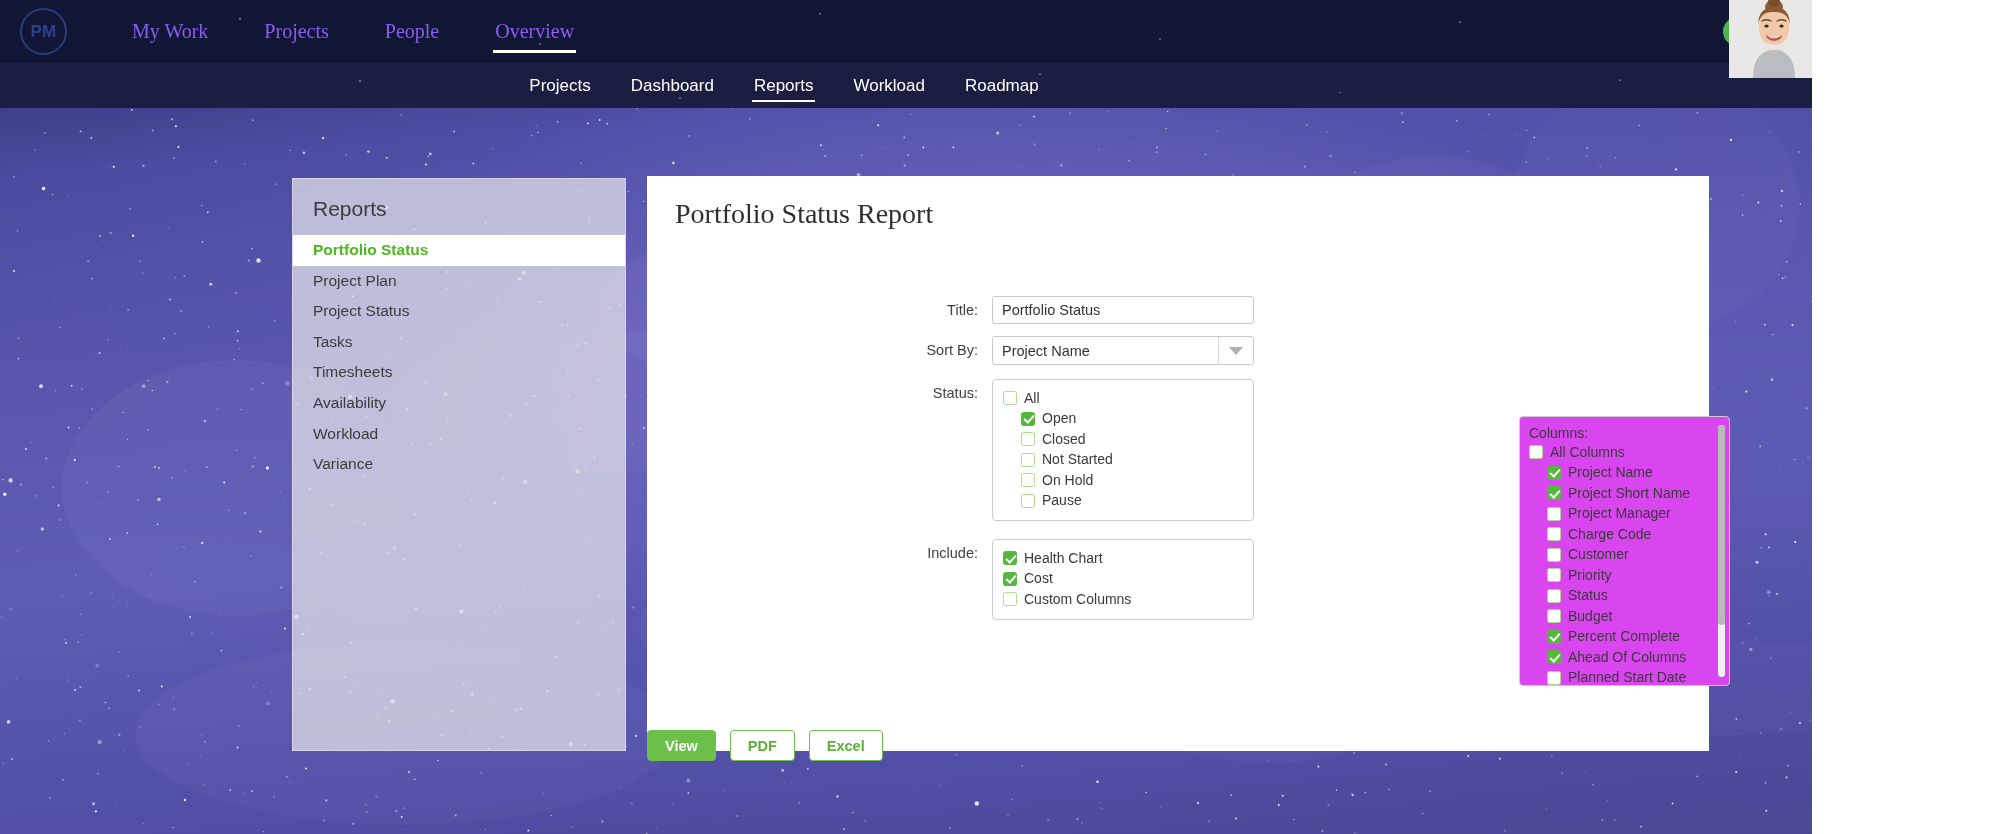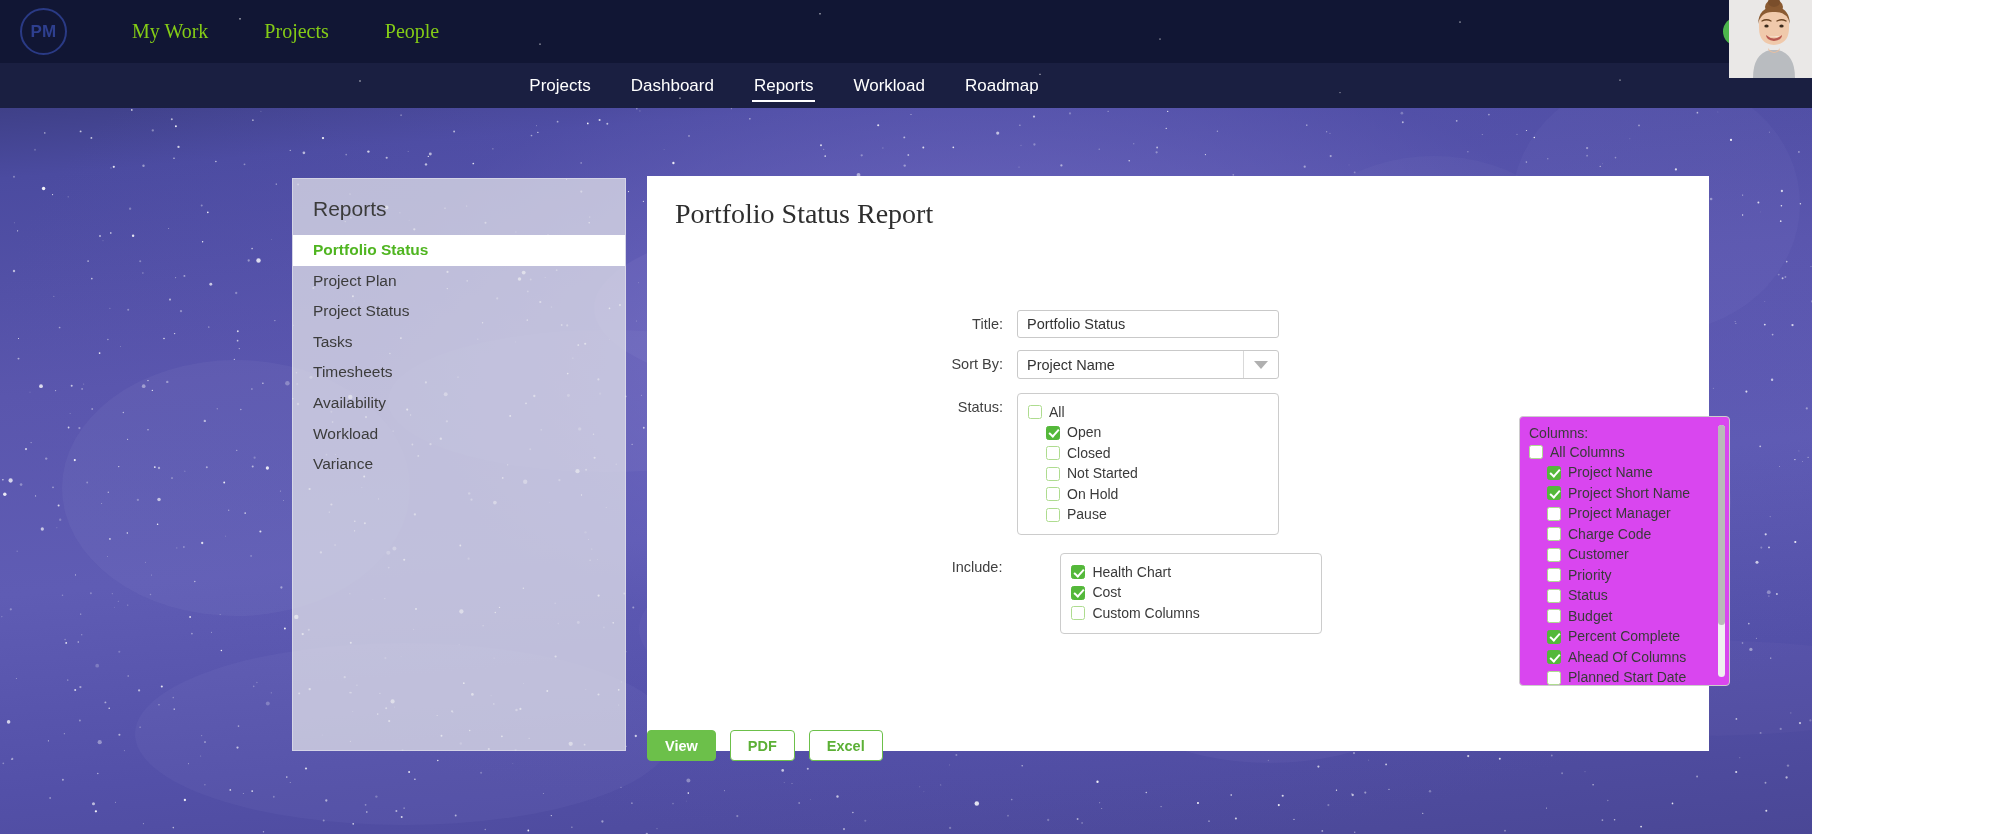--- a/index.html
+++ b/index.html
@@ -67,21 +67,21 @@
 
   .mainnav {
     position: absolute;
     left: 104px; top: 0;
     height: 63px;
     display: flex; align-items: center;
     gap: 0;
   }
   .mainnav .navitem {
     position: relative;
-    color: #84cc16;
+    color: #8b5cf6;
     font-size: 20px;
     font-family: "Liberation Serif", serif;
     padding: 0 28px;
     height: 63px;
     display: flex; align-items: center;
     cursor: pointer;
     white-space: nowrap;
   }
   .mainnav .navitem.active::after {
     content: "";
@@ -237,23 +237,22 @@
 
   .form-body {
     position: relative;
     width: 100%;
     height: 100%;
   }
 
   
   .left-col {
     position: absolute;
-    left: 0; top: 80px;
+    left: 0; top: 66px;
     width: 650px;
-    margin-left: 25px;
   }
   .field-row {
     display: flex;
     align-items: flex-start;
     margin-bottom: 12px;
   }
   .field-label {
     width: 345px;
     text-align: right;
     padding-right: 14px;
@@ -1833,20 +1832,21 @@
 
   <div class="topnav">
     <div class="logo">
       <span>PM</span>
     </div>
 
     <nav class="mainnav" id="mainnav">
         <div class="navitem">My Work</div>
         <div class="navitem">Projects</div>
         <div class="navitem">People</div>
+        <div class="navitem active">Overview</div>
       </nav>
 
     <div class="topright">
       <div class="icon-circle icon-plus">
         <svg width="15" height="15" viewBox="0 0 15 15">
           <path d="M7.5 2 V13 M2 7.5 H13" stroke="#ffffff" stroke-width="1.8" stroke-linecap="round"></path>
         </svg>
       </div>
       <div class="icon-circle icon-timer">
         <svg width="19" height="19" viewBox="0 0 19 19">
@@ -1952,21 +1952,21 @@
                 <span class="cb"></span>
                 <span class="cb-label">On Hold</span>
               </div>
               <div class="cb-row indent">
                 <span class="cb"></span>
                 <span class="cb-label">Pause</span>
               </div>
             </div>
         </div>
 
-        <div class="field-row" style="margin-top:18px;gap:44px;">
+        <div class="field-row" style="margin-top:18px;">
           <div class="field-label">Include:</div>
           <div class="group-box" id="include-group">
               <div class="cb-row">
                 <span class="cb checked"></span>
                 <span class="cb-label">Health Chart</span>
               </div>
               <div class="cb-row">
                 <span class="cb checked"></span>
                 <span class="cb-label">Cost</span>
               </div>

